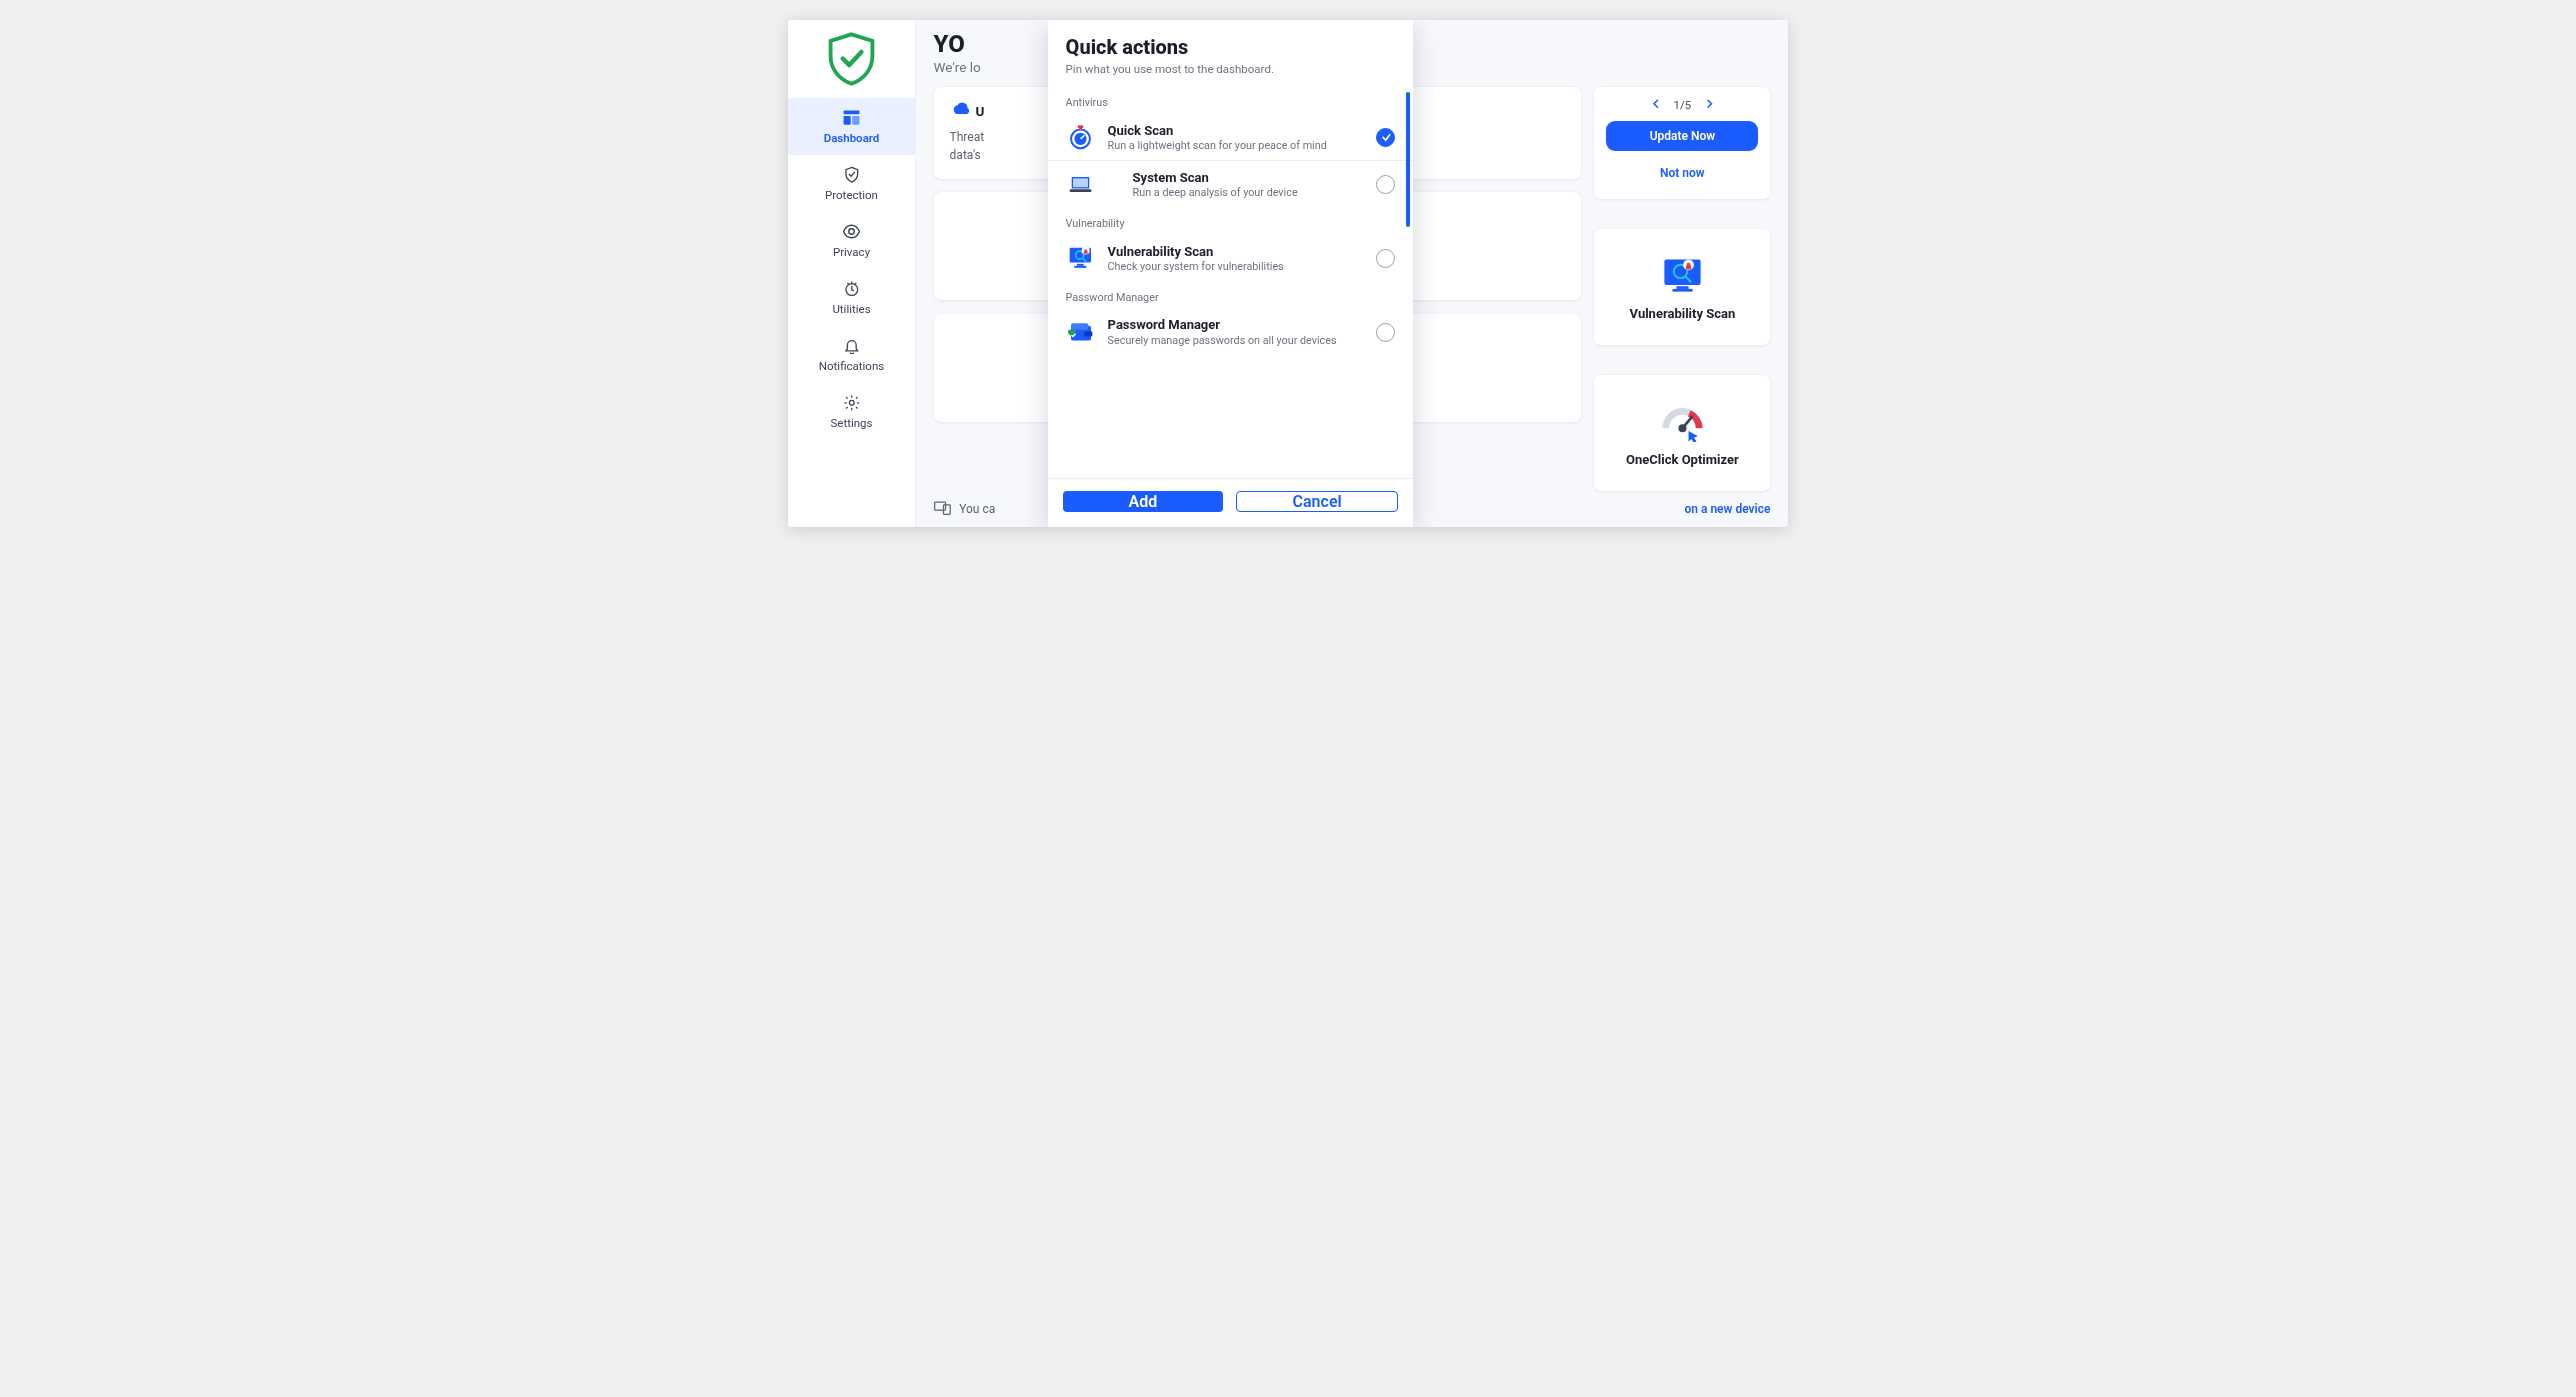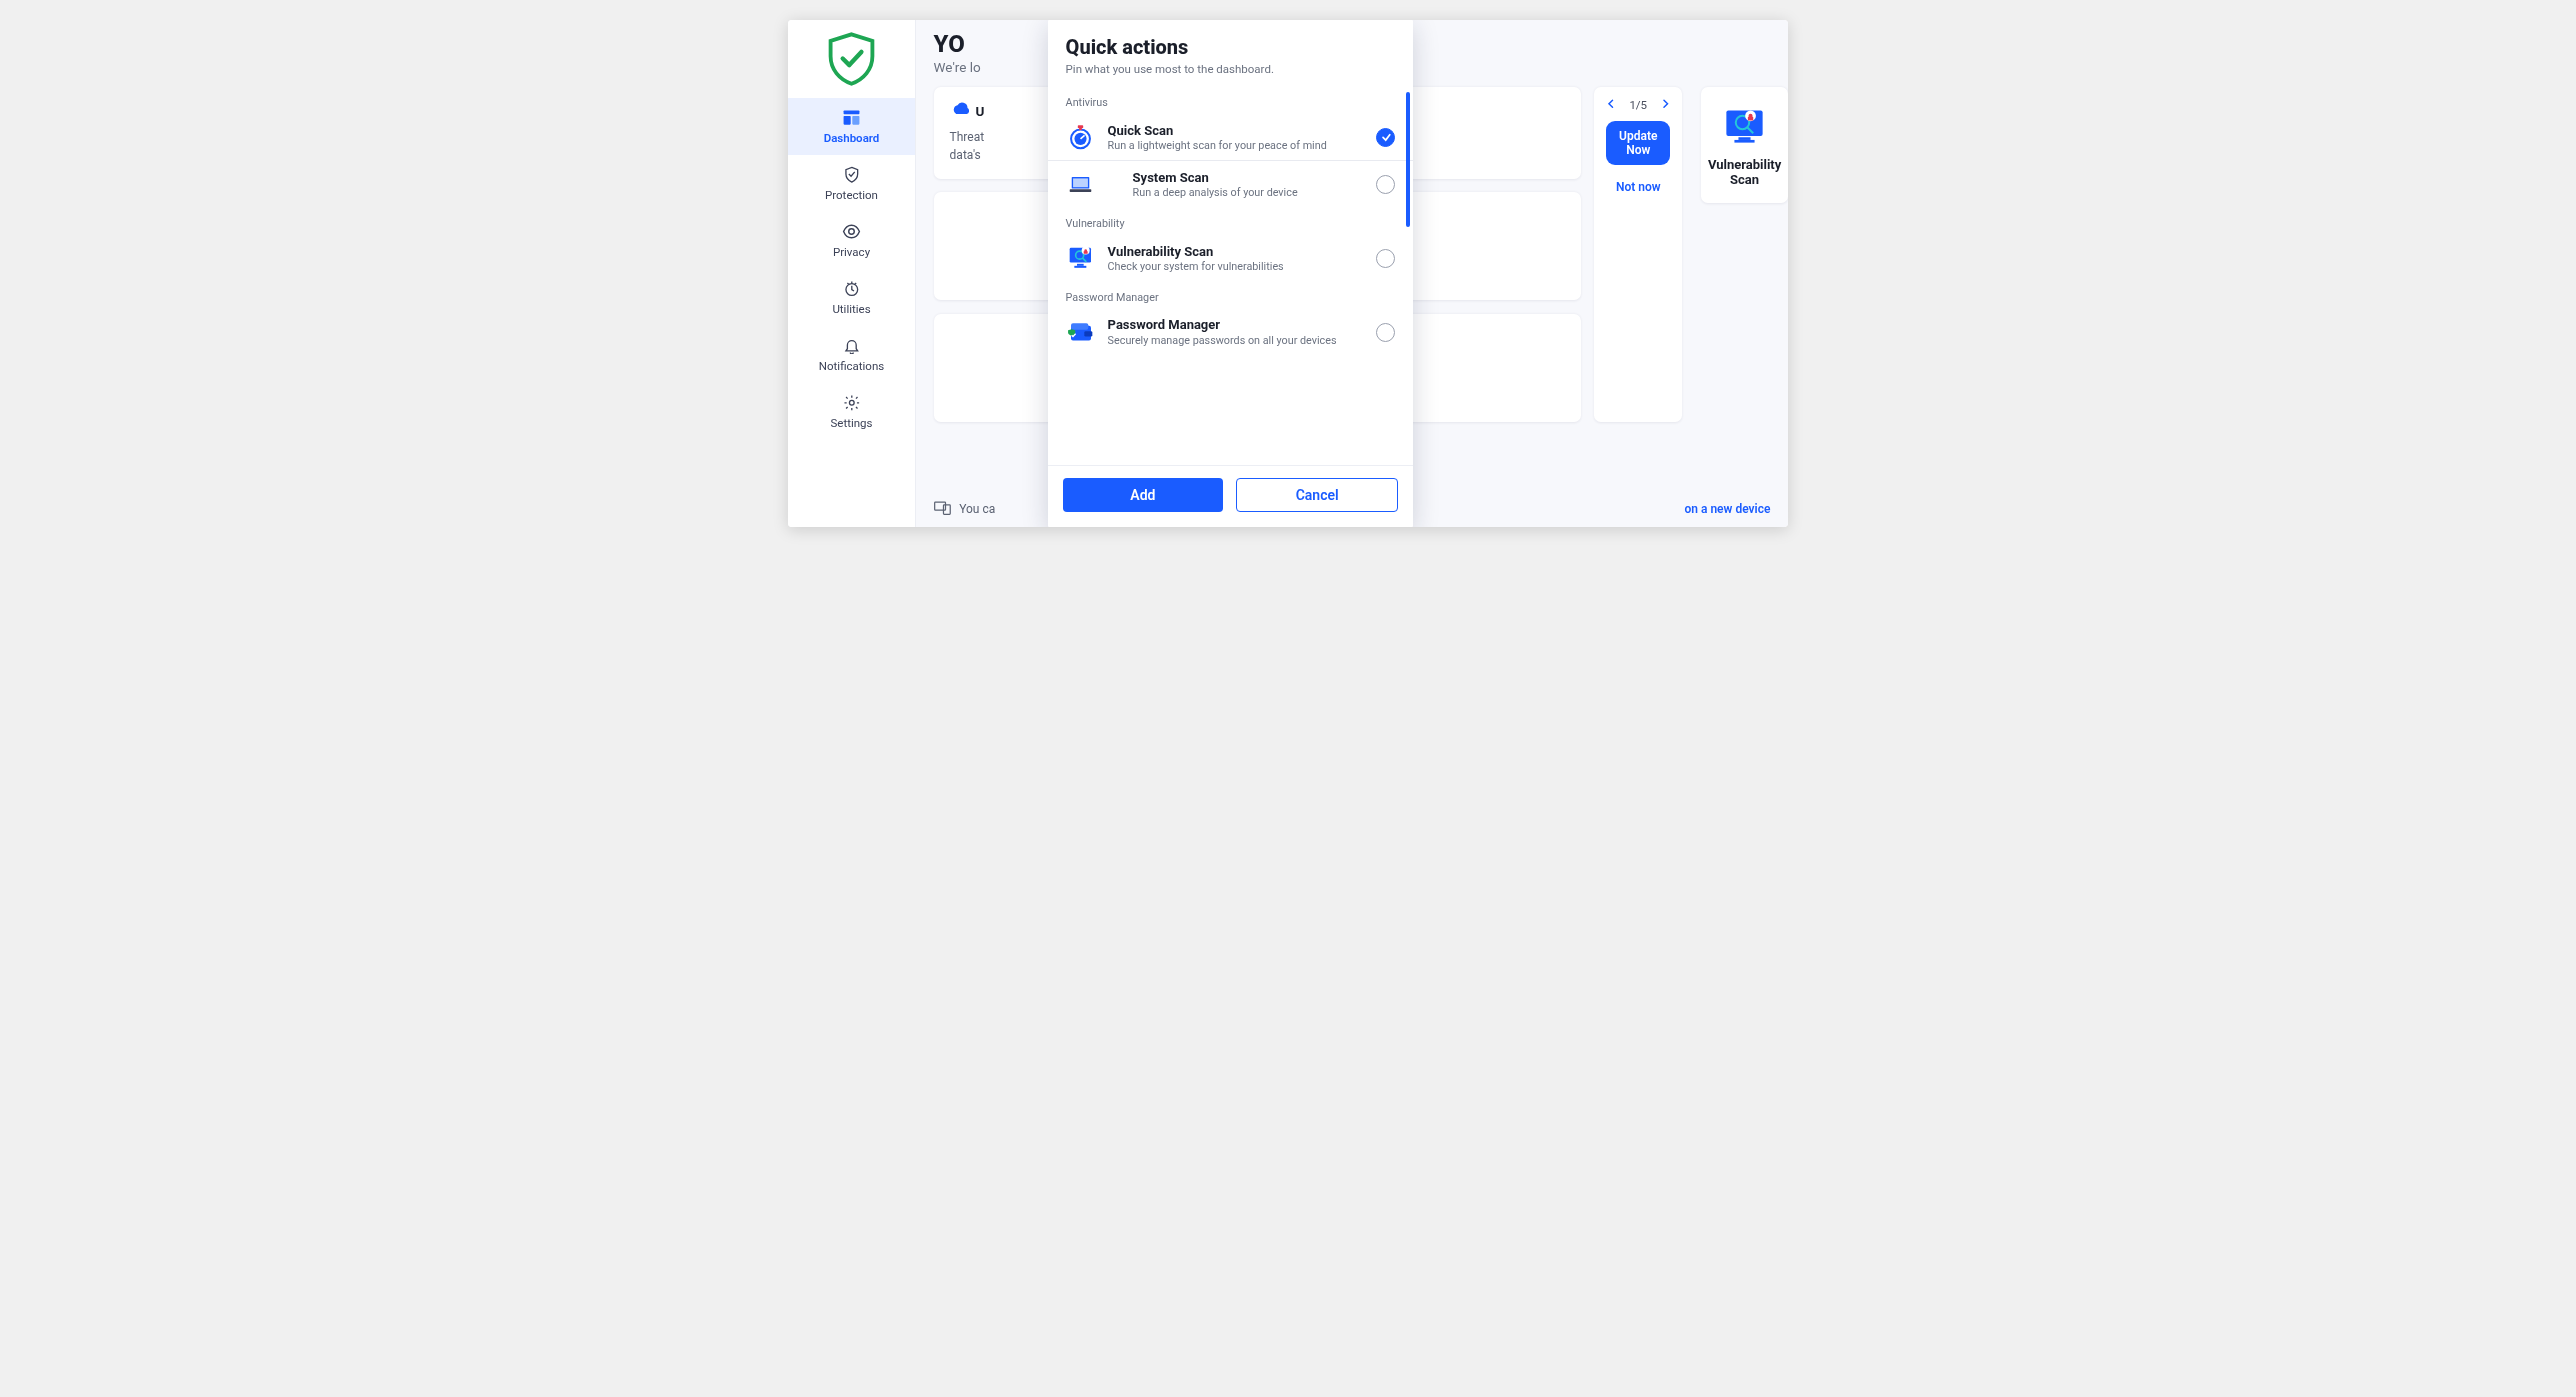--- a/index.html
+++ b/index.html
@@ -15,21 +15,21 @@
   .nav-icon { width:20px; height:20px; display:flex; align-items:center; justify-content:center; }
   .main { flex:1; padding: 9.5px 17.6px 9.5px 17.6px; position:relative; overflow:hidden; }
   .title-block .t1 { font-size: 24px; font-weight:800; color:#1b1f2a; }
   .title-block .t2 { font-size: 13.5px; color:#6b7280; margin-top:1.4px; }
   .grid { display:grid; grid-template-columns: 1fr 176px; gap:13.5px; margin-top:12px; }
   .col-left { display:flex; flex-direction:column; gap:13.5px; }
   .card { background:#fff; border-radius:6.8px; padding:15px 16px; box-shadow: 0 0.7px 2.7px rgba(20,30,60,0.08); }
   .card.tall { height:108px; }
   .card .ic { display:inline-flex; align-items:center; gap:6.8px; font-size:13.5px; font-weight:700; color:#1b1f2a; }
   .card .sub { font-size:12px; color:#5b6272; margin-top:6.8px; line-height:1.5; }
-  .right-col { display:flex; gap:19px; }
+  .right-col { display:flex; flex-direction:column; gap:30px; }
   .pager-row { display:flex; align-items:center; justify-content:center; gap:13.5px; font-size:11.5px; color:#4a4f5e; margin-bottom:9.5px; }
   .chevron { color:#1a5cff; font-weight:700; cursor:pointer; }
   .btn { display:block; width:100%; text-align:center; padding:8px; border-radius:9px; font-size:12px; font-weight:600; cursor:pointer; border:none; }
   .btn.primary { background:#1a5cff; color:#fff; }
   .btn.link { background:transparent; color:#1a5cff; margin-top:6.8px; }
   .tile { background:#fff; border-radius:6.8px; box-shadow:0 0.7px 2.7px rgba(20,30,60,0.08); display:flex; flex-direction:column; align-items:center; justify-content:center; padding:15px 6.8px 12px; gap:6.8px; height:116px; }
   .tile-label { font-size:13px; font-weight:700; color:#1b1f2a; text-align:center; }
   .footer-row { position:absolute; bottom:9.5px; left:17.6px; right:17.6px; display:flex; align-items:center; gap:8px; font-size:12px; color:#5b6272; }
   .footer-row .end { color:#1a5cff; font-weight:600; margin-left:auto; }
   
@@ -44,21 +44,21 @@
   .option + .option.divider-above { border-top:0.7px solid #e8eaf0;gap:37px; }
   .opt-icon { width:30px; height:30px; flex-shrink:0; display:flex; align-items:center; justify-content:center; }
   .opt-text { flex:1; }
   .opt-text .ot1 { font-size:13px; font-weight:700; color:#1b1f2a; }
   .opt-text .ot2 { font-size:10.8px; color:#6b7280; margin-top:1.4px; }
   .radio { width:19px; height:19px; border-radius:50%; border:1.4px solid #9aa0ae; flex-shrink:0; display:flex; align-items:center; justify-content:center; }
   .radio.checked { border-color:#1a5cff; background:#1a5cff; }
   .radio.checked svg { display:block; }
   .radio svg { display:none; }
   .modal-foot { display:flex; gap:13.5px; padding:12px 15px 15px; border-top:0.7px solid #eceef4; }
-  .mbtn { flex:1; padding:8px; border-radius:4px; font-size:14px; font-weight:600; cursor:pointer; }
+  .mbtn { flex:1; border-radius:4px; font-size:16px; font-weight:600; cursor:pointer; }
   .mbtn.primary { background:#1a5cff; color:#fff; border:none; }
   .mbtn.secondary { background:#fff; color:#1a5cff; border:1.4px solid #1a5cff; }
 </style>
 </head>
 <body>
 
 <div class="outer">
   <div class="app-body">
 
     <div class="sidebar">

